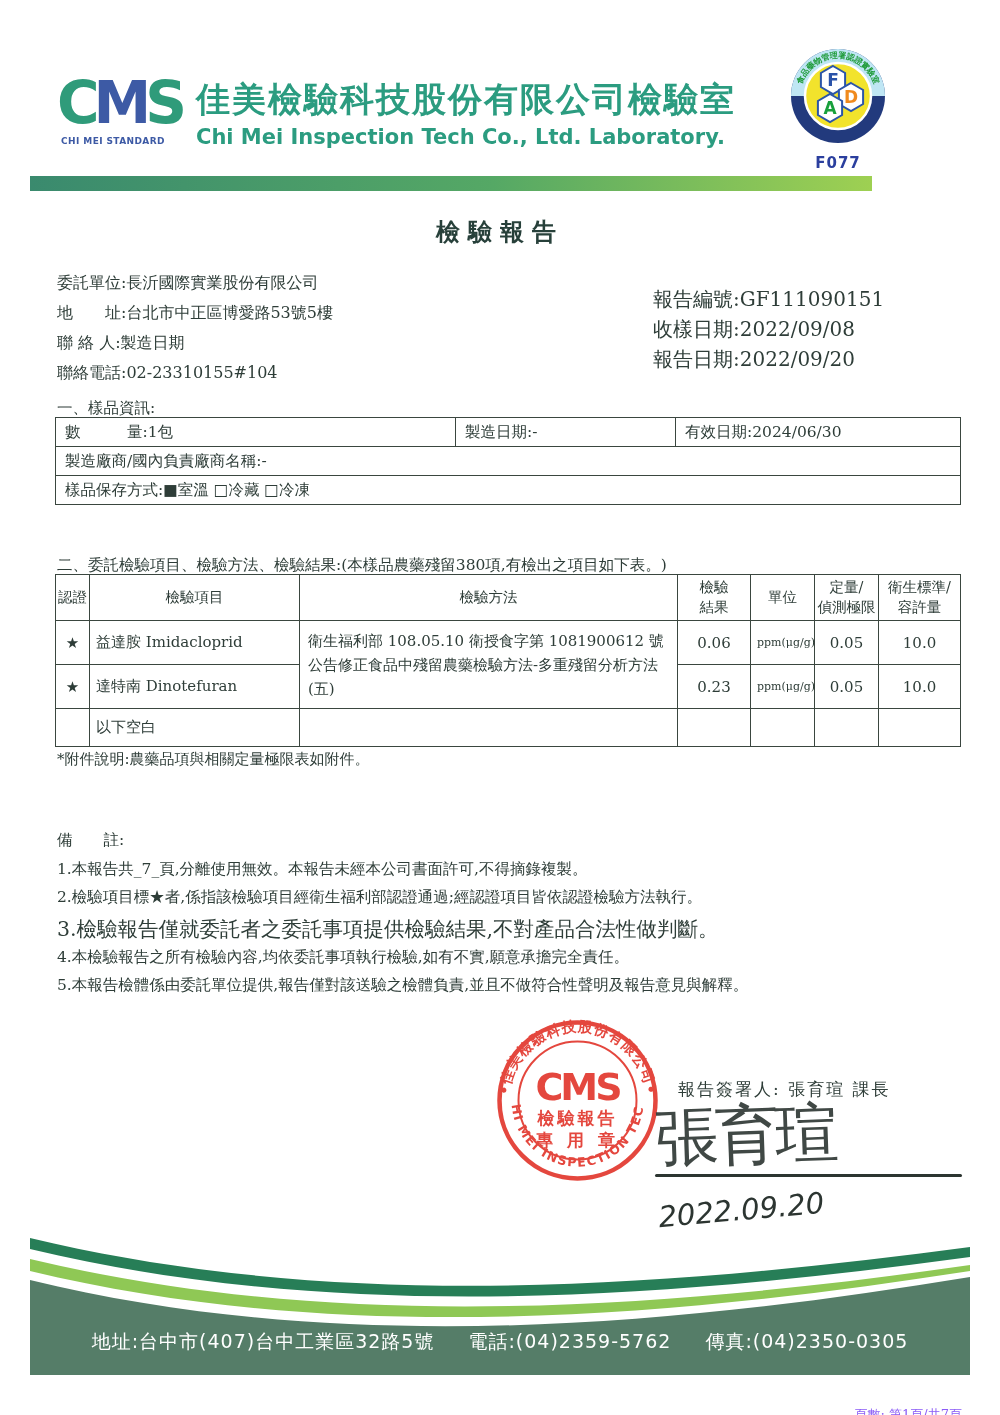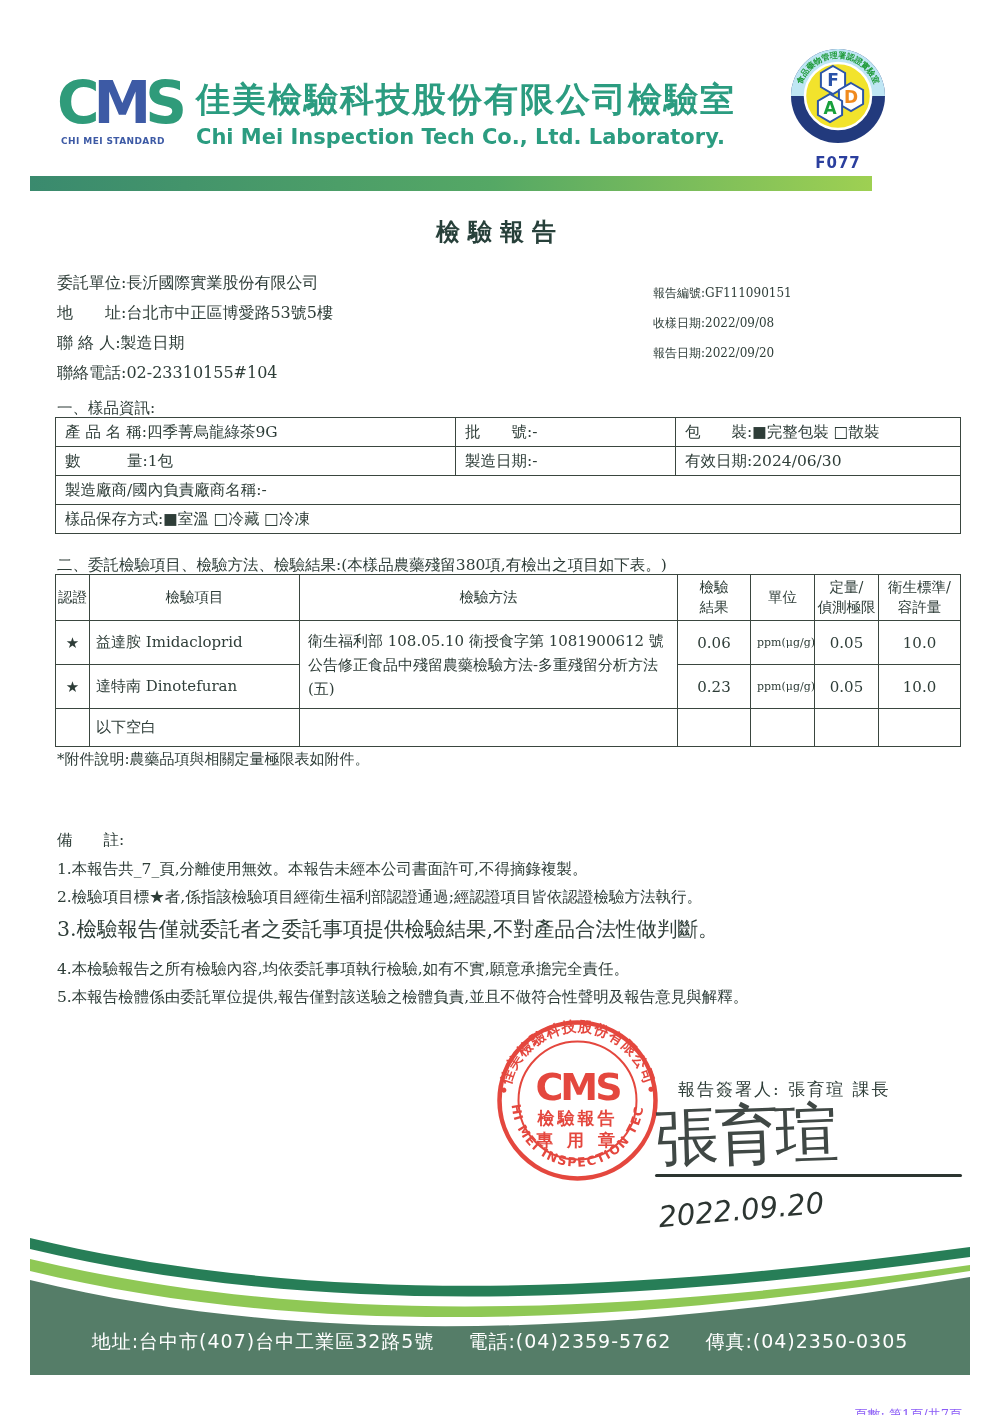--- a/index.html
+++ b/index.html
@@ -20,21 +20,21 @@
   .company-en { font-family:"DejaVu Sans", sans-serif; font-size:21px; font-weight:600; color:#2b9c80; margin-top:4px; }
   .tfda-badge { position:absolute; left:788px; top:46px; width:100px; text-align:center; }
   .badge-code { font-family:"DejaVu Sans", sans-serif; font-size:15px; font-weight:800; color:#2b3f9e; margin-top:4px; letter-spacing:1px; }
   .header-bar { position:absolute; left:30px; top:176px; width:842px; height:15px;
     background:linear-gradient(to right, #3a8a6e, #55a865 55%, #9ed052); }
   
   .report-title { position:absolute; left:0; top:216px; width:100%; text-align:center;
     font-size:24px; font-weight:700; letter-spacing:8px; color:#27403a; }
   
   .client-info { position:absolute; left:57px; top:268px; font-size:16px; line-height:30px; }
-  .report-meta { position:absolute; left:653px; top:278px; font-size:12px; line-height:30px; }
+  .report-meta { position:absolute; left:653px; top:284px; font-size:20px; line-height:30px; }
   .info-row .lbl { white-space:pre; }
   
   .sec-heading { position:absolute; left:57px; font-size:15.5px;text-align:center; }
   
   table.doc { border-collapse:collapse; table-layout:fixed; }
   table.doc td, table.doc th { border:1.6px solid #3a463f; font-weight:400; }
   .sample-table { position:absolute; left:55px; top:417px; width:905px; font-size:15.5px; }
   .sample-table td { padding:3px 9px; height:29px; white-space:pre; }
   .results-table { position:absolute; left:55px; top:574px; width:905px; font-size:15px; }
   .results-table th { text-align:center; white-space:pre-line; height:46px; font-size:14.5px; line-height:1.35; padding:2px; }
@@ -43,21 +43,21 @@
   .results-table .num { text-align:center; }
   .results-table .unit { text-align:center; font-size:11px; }
   .results-table td.method { font-size:15px; line-height:1.6; padding:2px 8px; }
   .results-table tr.r { height:44px; }
   .results-table tr.blank { height:38px; }
   .attachment-note { position:absolute; left:57px; top:750px; font-size:15px; }
   
   .notes { position:absolute; left:57px; top:830px; width:905px; font-size:15.5px; }
   .notes .nh { margin-bottom:8px; white-space:pre; }
   .notes .ni { margin-bottom:7px; }
-  .notes .ni.big { font-size:20.5px; margin:4px 0 16px 0; }
+  .notes .ni.big { font-size:20.5px; margin:4px 0 4px 0; }
   
   .lab-stamp { position:absolute; left:495px; top:1018px; opacity:0.92; }
   .signer-label { position:absolute; left:678px; top:1078px; font-size:17px; letter-spacing:2px; }
   .signature-block { position:absolute; left:655px; top:1092px; width:320px; }
   .sig-name { display:inline-block; font-size:64px; color:#2c3531; transform:rotate(-2deg); letter-spacing:-4px; opacity:0.9; }
   .sig-date { display:inline-block; font-family:"DejaVu Sans", sans-serif; font-style:italic; font-size:29px;
     color:#2c3531; transform:rotate(-5deg) translateY(14px); margin-left:2px; }
   .signature-underline { position:absolute; left:655px; top:1174px; width:307px; height:3px; background:#2c3531; border-radius:2px; }
   
   .footer-wave { position:absolute; left:30px; top:1235px; width:940px; height:140px; }
@@ -121,25 +121,20 @@
   </div>
 
   <div class="sec-heading" style="top:398px;">一、樣品資訊:</div>
   <table class="doc sample-table">
     <colgroup>
         <col style="width:400px">
         <col style="width:220px">
         <col style="width:285px">
       </colgroup>
     <tbody>
-        <tr>
-      <td>產 品 名 稱:四季菁烏龍綠茶9G</td>
-      <td>批　　號:-</td>
-      <td>包　　裝:■完整包裝 □散裝</td>
-    </tr>
     <tr>
       <td>數　　　量:1包</td>
       <td>製造日期:-</td>
       <td>有效日期:2024/06/30</td>
     </tr>
     <tr>
       <td colspan="3">製造廠商/國內負責廠商名稱:-</td>
     </tr>
     <tr>
       <td colspan="3">樣品保存方式:■室溫 □冷藏 □冷凍</td>

